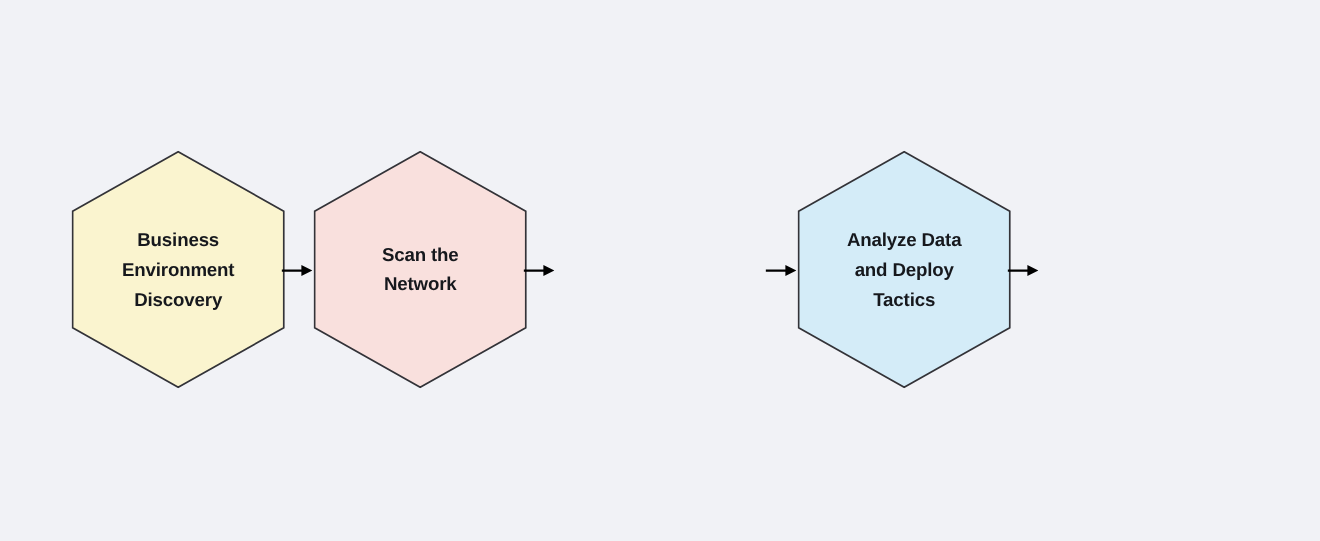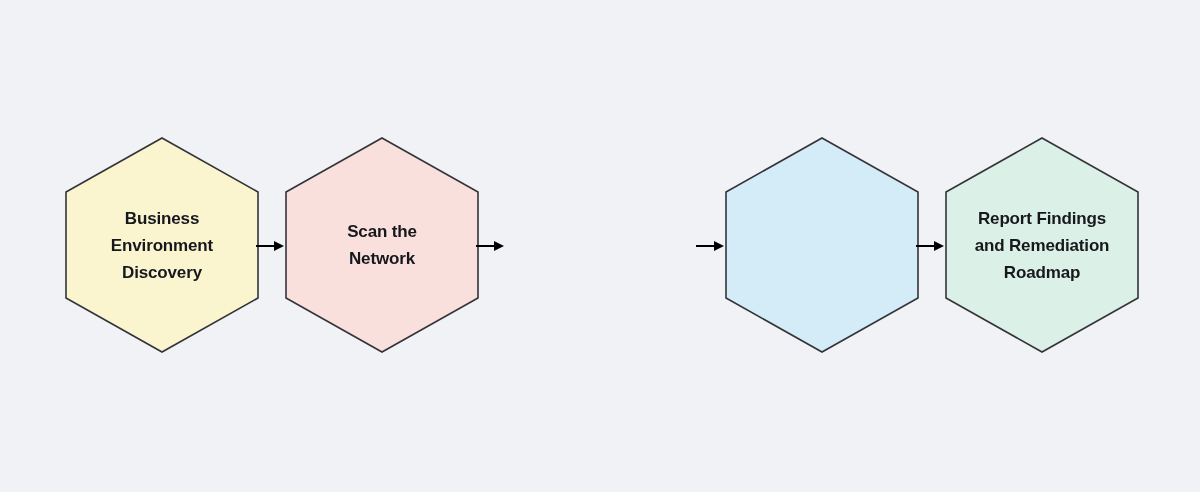--- a/index.html
+++ b/index.html
@@ -111,32 +111,27 @@
       <svg viewBox="0 0 28 24">
         <line x1="0" y1="12" x2="21" y2="12" stroke="#000000" stroke-width="2"></line>
         <polygon points="28,12 18,7 18,17" fill="#000000"></polygon>
       </svg>
     </div>
 
     <div class="hex-node" style="left:725px">
       <svg viewBox="0 0 194 216" preserveAspectRatio="none">
         <polygon points="97,1 193,55 193,161 97,215 1,161 1,55" fill="#d4ecf8" stroke="#333338" stroke-width="1.6"></polygon>
       </svg>
+      <div class="hex-label">Analyze Data
+and Deploy
+Tactics</div>
     </div>
 
     <div class="arrow-connector" style="left:916px">
       <svg viewBox="0 0 28 24">
         <line x1="0" y1="12" x2="21" y2="12" stroke="#000000" stroke-width="2"></line>
         <polygon points="28,12 18,7 18,17" fill="#000000"></polygon>
       </svg>
     </div>
 
-    <div class="hex-node" style="left:945px">
-      <svg viewBox="0 0 194 216" preserveAspectRatio="none">
-        <polygon points="97,1 193,55 193,161 97,215 1,161 1,55" fill="#dbf0e6" stroke="#333338" stroke-width="1.6"></polygon>
-      </svg>
-      <div class="hex-label" style="left:4px;width:186px">Report Findings
-and Remediation
-Roadmap</div>
-    </div>
 
   </div>
 </div>
 
 </body></html>

